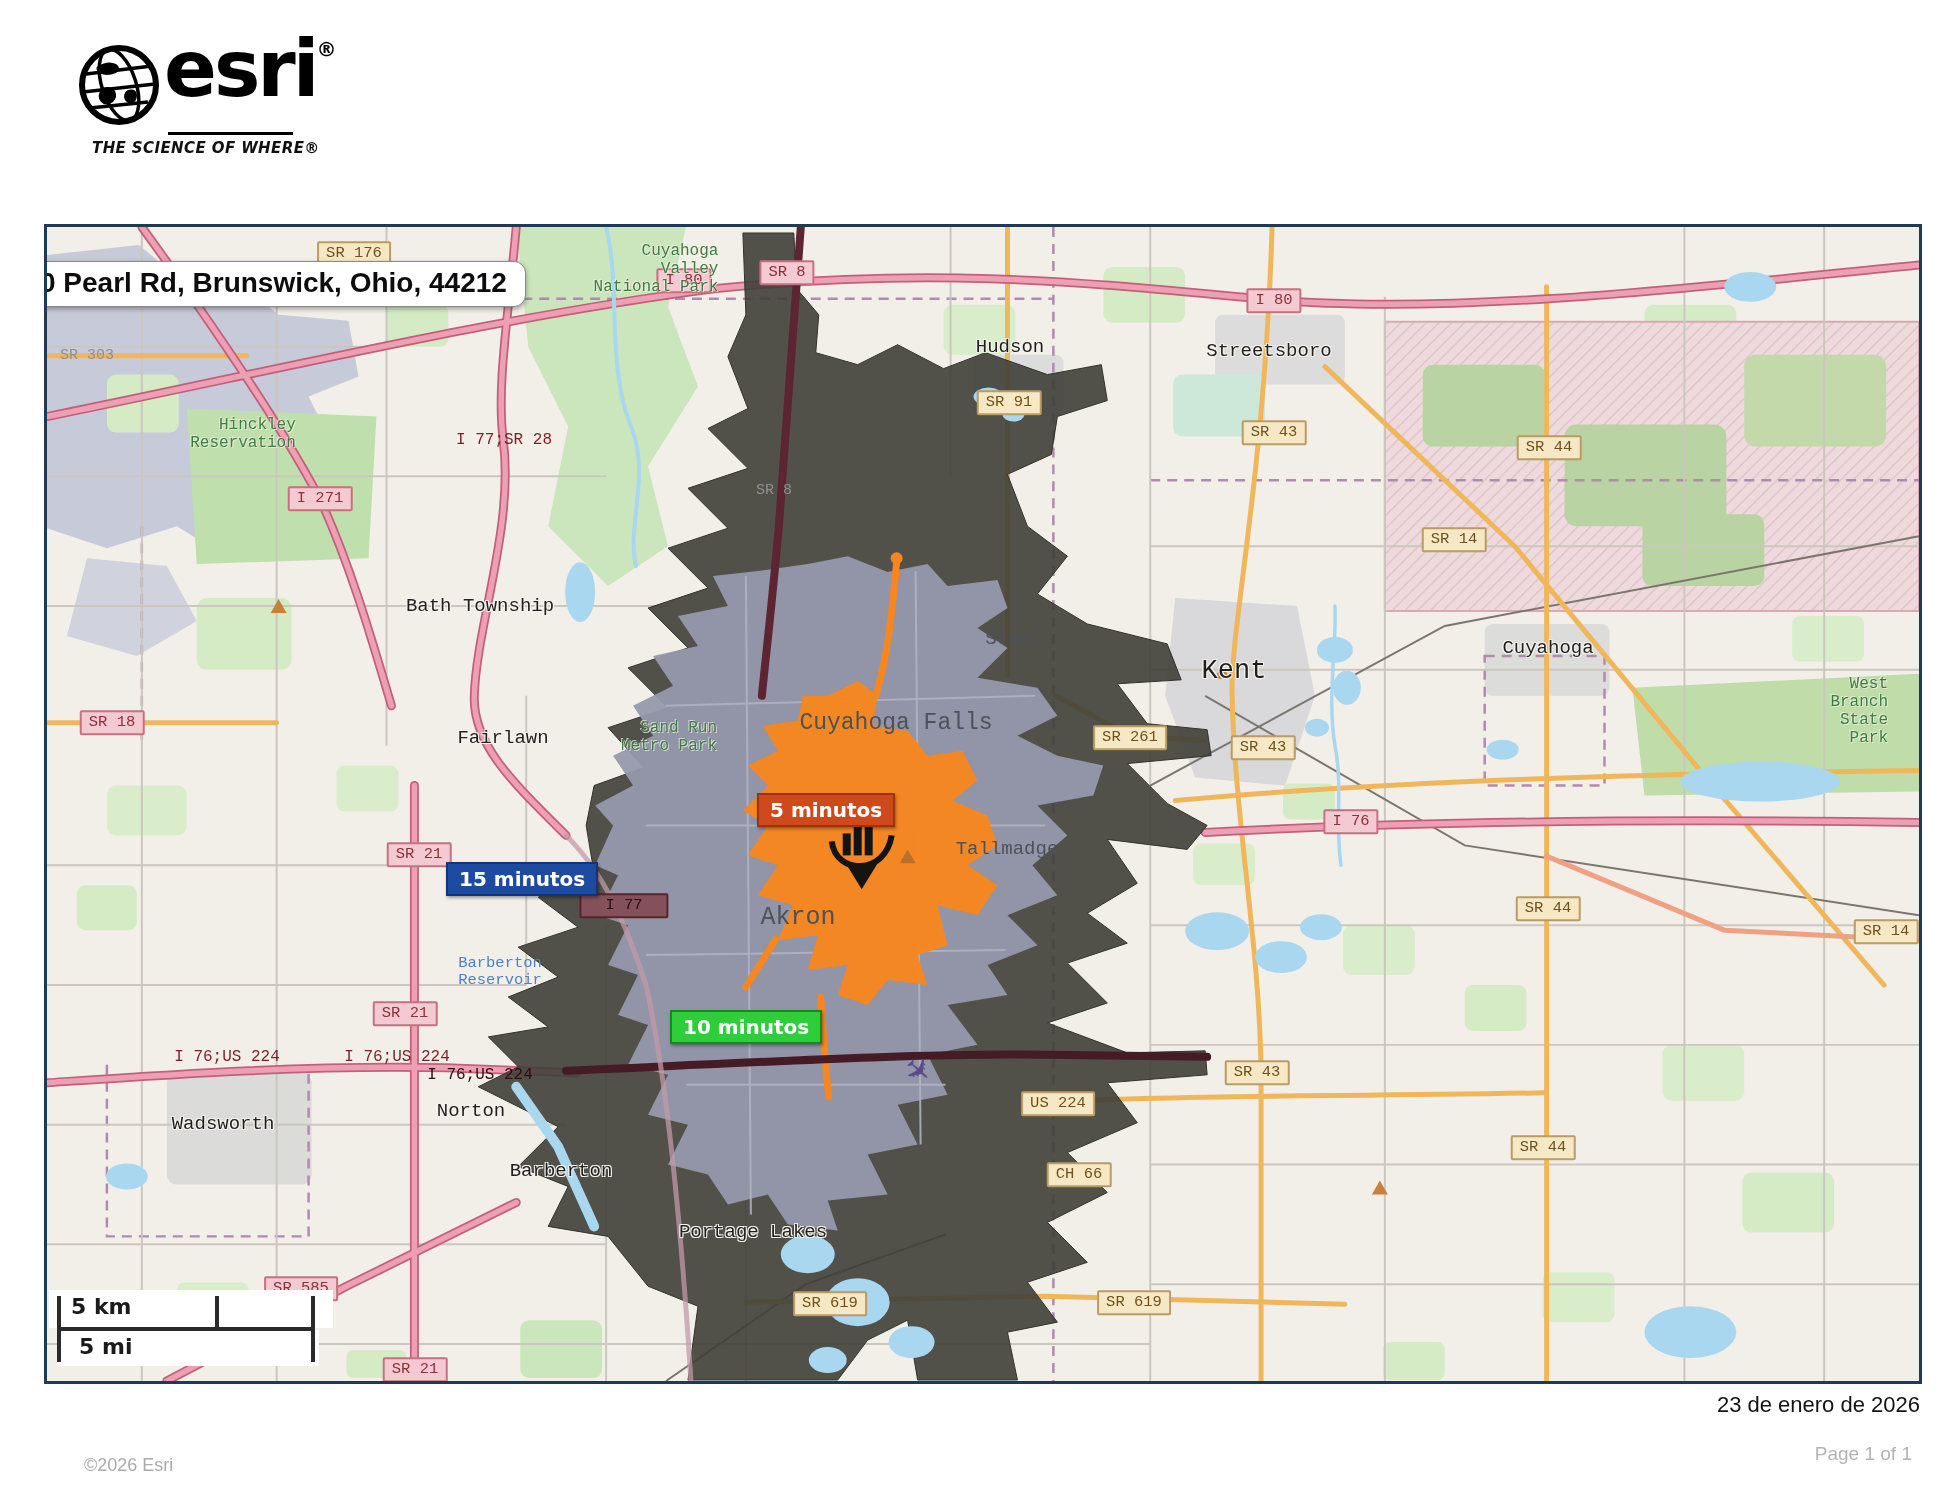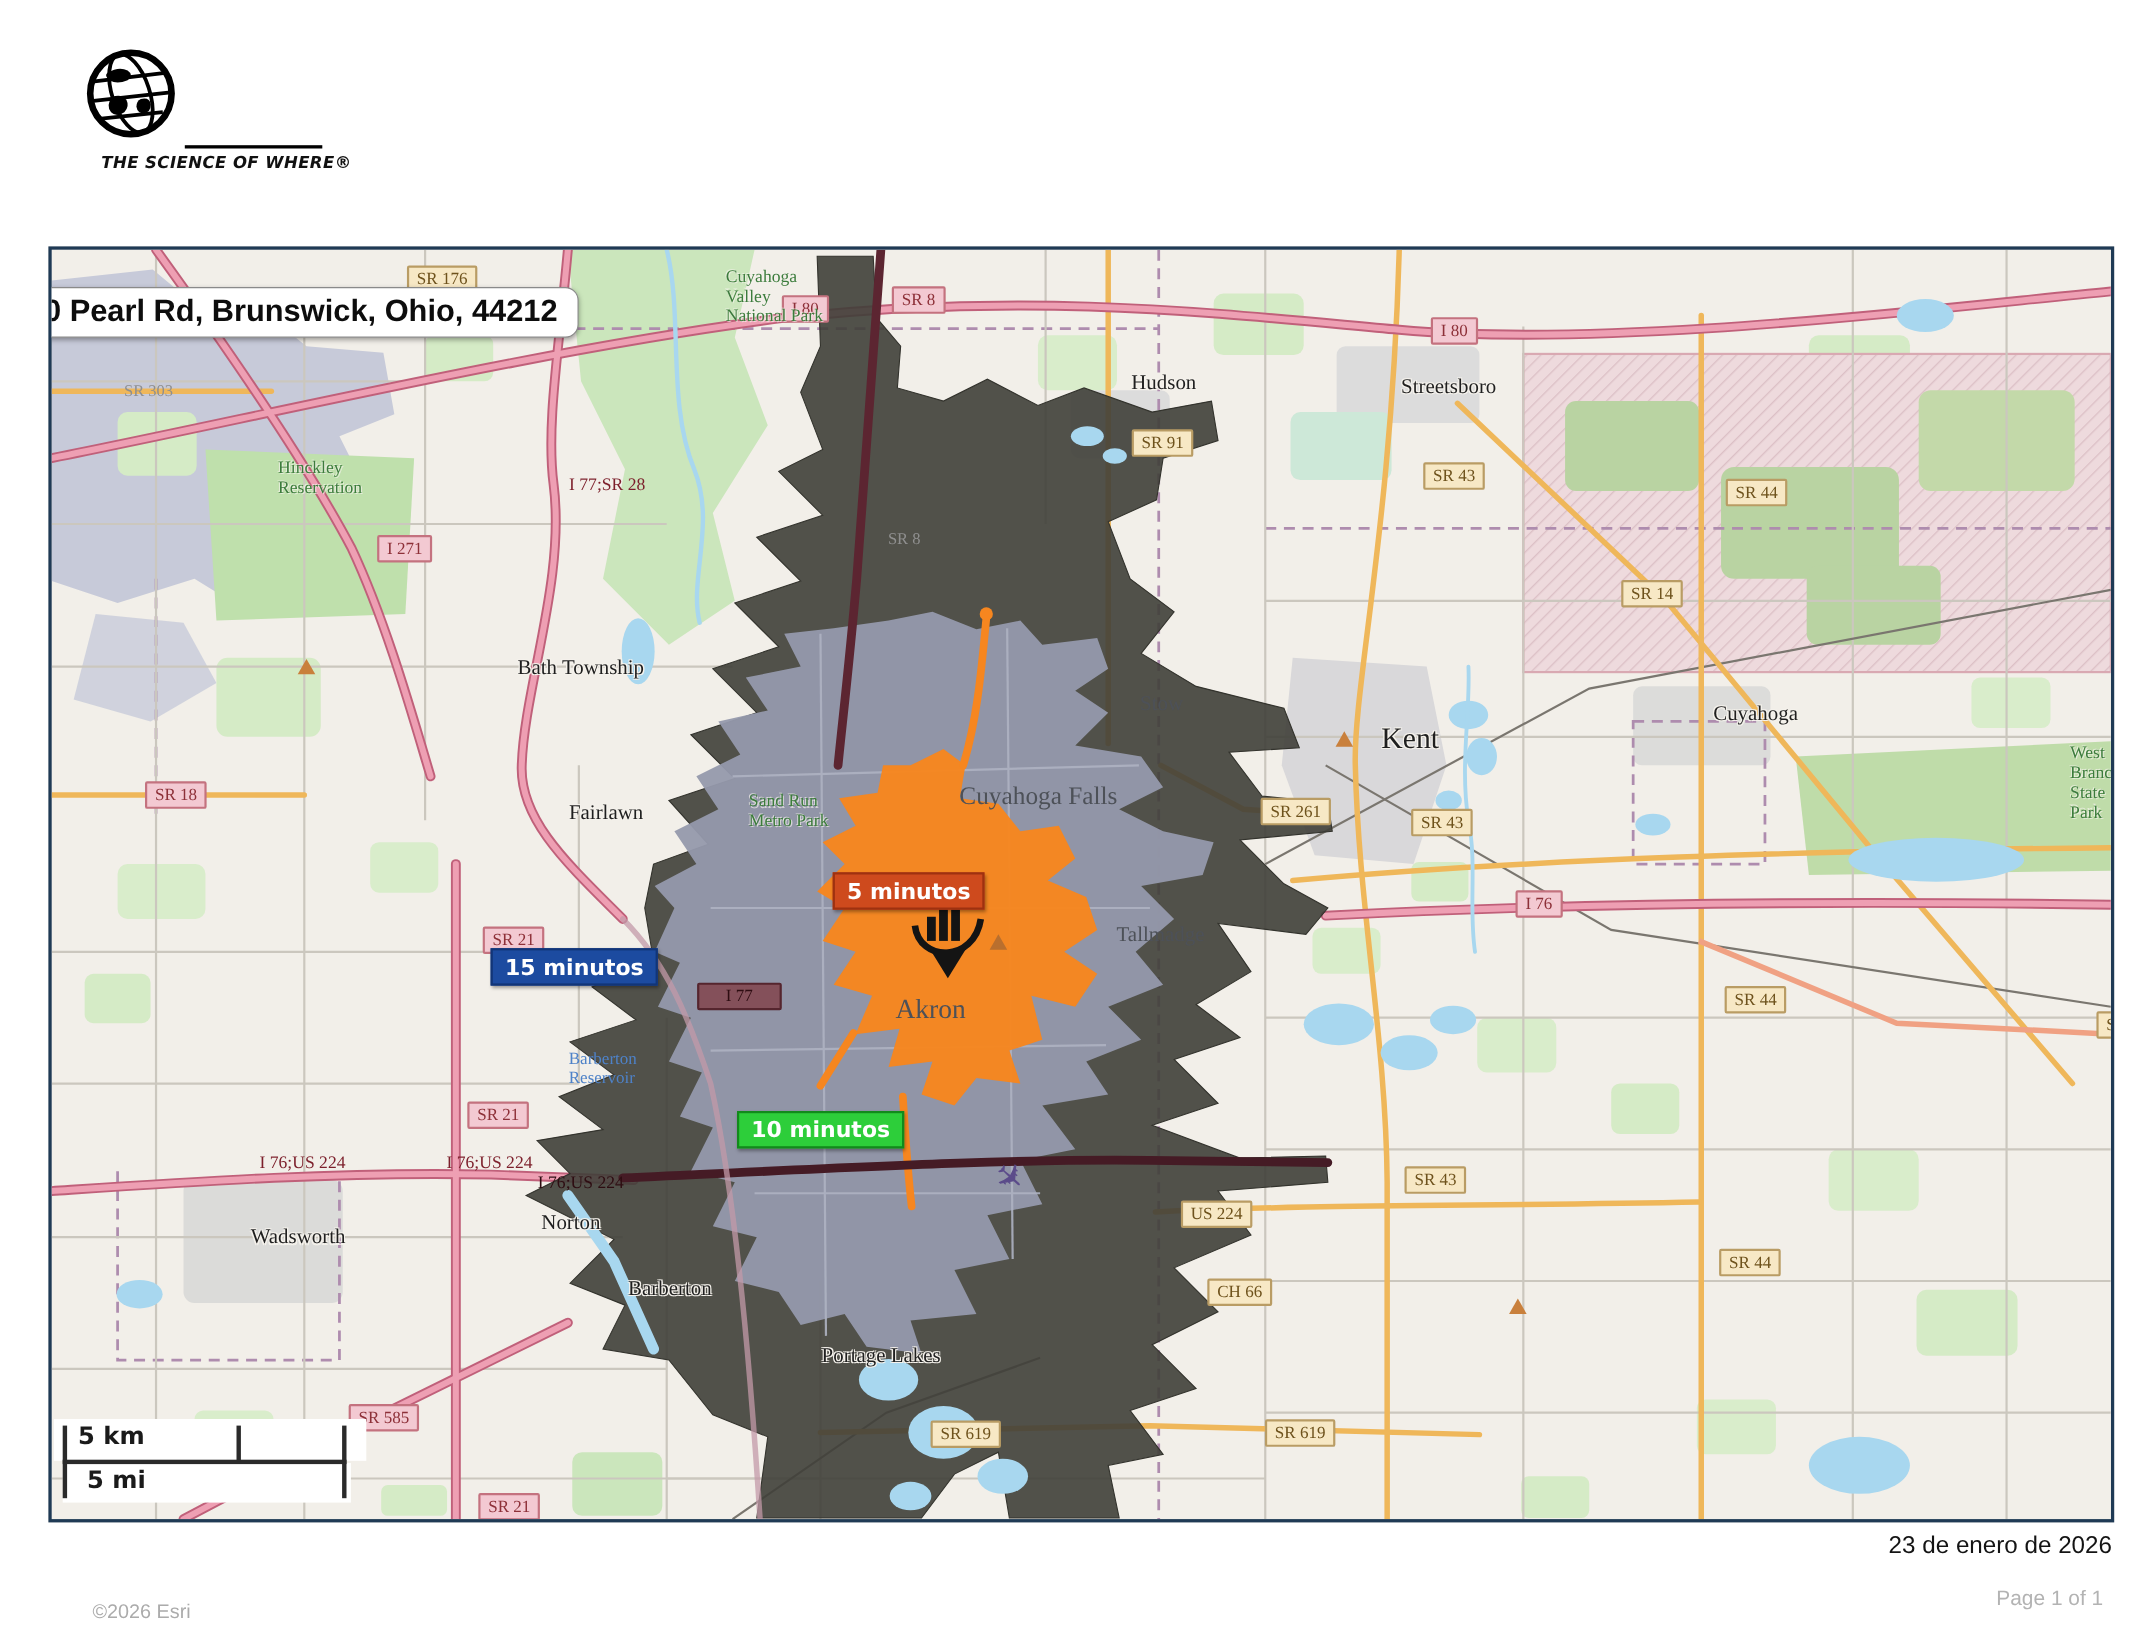--- a/index.html
+++ b/index.html
@@ -18,22 +18,22 @@
   .title-bar{position:absolute;left:503px;top:71px;right:22px;height:50px;background:#114970;
         display:flex;align-items:center;}
   .title-bar .title-text{color:#eef4f8;font-size:30px;padding-left:24px;letter-spacing:.3px;}
 
   
   .map-frame{position:absolute;left:44px;top:224px;width:1878px;height:1160px;
         border:3px solid #1f3a55;box-sizing:border-box;background:#f2efe9;overflow:hidden;}
   .map-frame svg{position:absolute;left:0;top:0;width:100%;height:100%;}
   .label-layer{position:absolute;left:0;top:0;width:100%;height:100%;}
 
-  .mlabel{position:absolute;transform:translate(-50%,-50%);white-space:pre-line;text-align:left;
-        font-family:Liberation Serif, serif;line-height:1.12;margin-left:48px;}
+  .mlabel{position:absolute;transform:translate(-50%,-50%);white-space:pre-line;text-align:right;
+        font-family:Liberation Mono, monospace;line-height:1.12;}
   .shield-tan{background:#f7e8c5;border:2px solid #b99c64;color:#6e521c;font-size:15.5px;
         padding:2px 7px;border-radius:2px;white-space:nowrap;}
   .shield-pink{background:#f3c9d2;border:2px solid #c4727f;color:#8d3038;font-size:15.5px;
         padding:2px 7px;border-radius:2px;white-space:nowrap;}
   .shield-darkshield{background:#84505a;border:2px solid #55252e;color:#2e0d12;font-size:15.5px;
         padding:2px 24px;border-radius:2px;white-space:nowrap;}
   .shield-redtext{color:#7c1f2b;font-size:16px;white-space:nowrap;}
   .shield-darkroad{color:#2e0d12;font-size:16px;white-space:nowrap;}
   .shield-graytext{color:#8f8f8f;font-size:15px;white-space:nowrap;}
 
@@ -79,20 +79,21 @@
         <line x1="8" y1="30" x2="74" y2="22"></line>
         <line x1="5" y1="48" x2="77" y2="40"></line>
         <line x1="12" y1="64" x2="70" y2="58"></line>
       </g>
       <g fill="#000">
         <path d="M20,22 q10,-6 18,-2 q6,4 0,9 q-10,4 -16,0 q-6,-4 -2,-7 Z"></path>
         <path d="M24,44 q9,-3 13,3 q3,6 -2,11 q-7,5 -12,0 q-5,-6 1,-14 Z"></path>
         <path d="M50,46 q8,-2 9,5 q0,7 -6,8 q-6,0 -7,-6 q0,-5 4,-7 Z"></path>
       </g>
     </svg>
+    <div class="esri-text"><span>esri</span><sup>®</sup></div>
     <div class="esri-underline"></div>
     <div class="tagline">THE SCIENCE OF WHERE®</div>
   </div>
 
 
   <div class="map-frame">
 
     <svg viewBox="0 0 1875 1157" preserveAspectRatio="none">
       <defs>
         <pattern id="hatch" width="9" height="9" patternTransform="rotate(45)" patternUnits="userSpaceOnUse">

